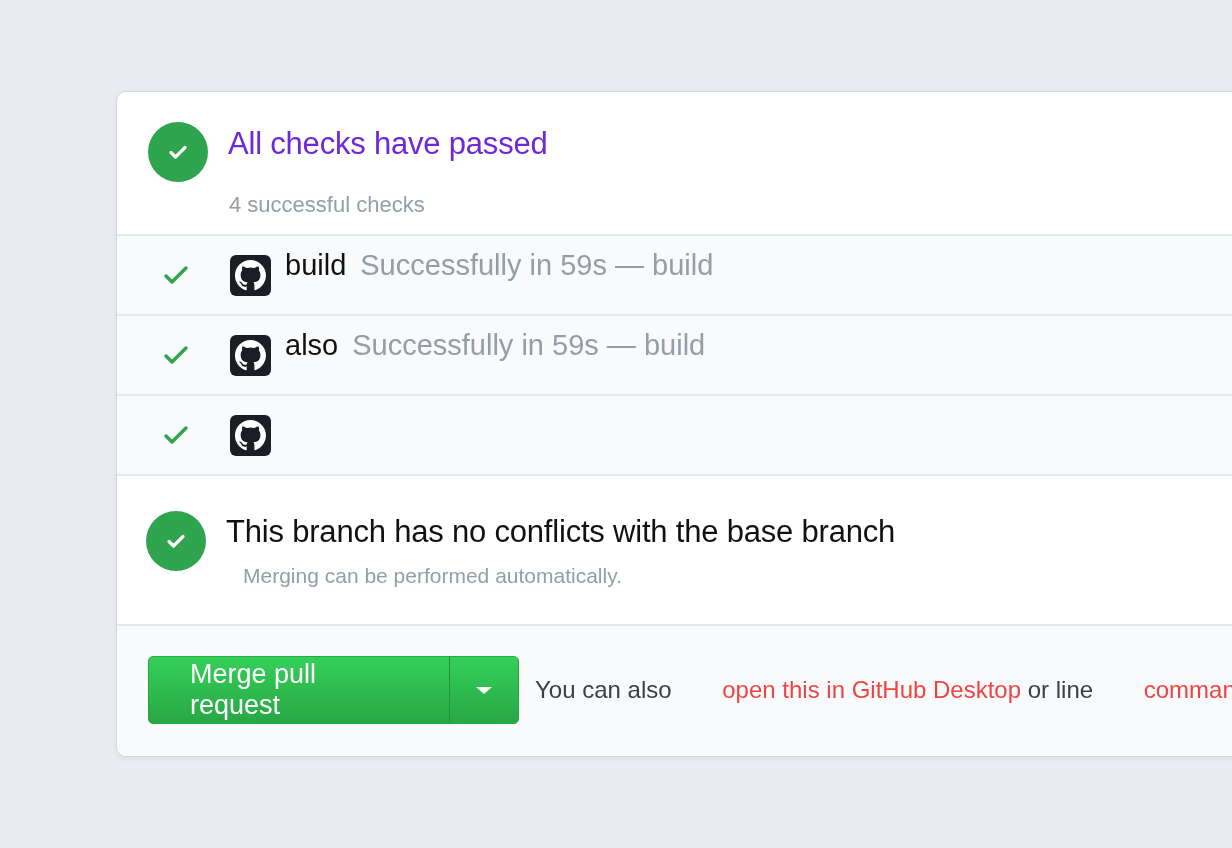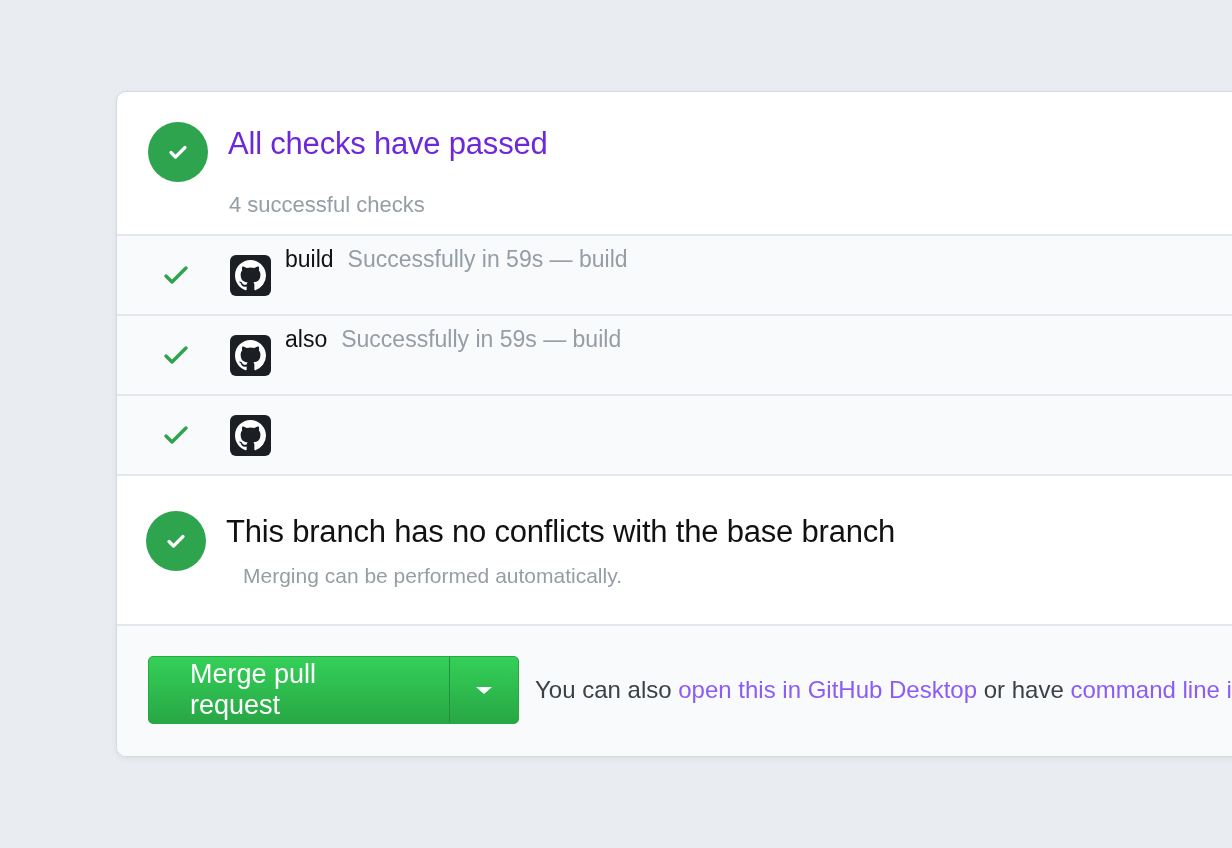--- a/index.html
+++ b/index.html
@@ -53,22 +53,22 @@
     }
     .gh-icon {
       position: absolute; left: 113px; top: 19px;
       width: 41px; height: 41px;
       background: #1b1f23;
       border-radius: 6px;
       display: flex; align-items: center; justify-content: center;
     }
     .gh-icon svg { width: 31px; height: 31px; }
     .row-text {
-      position: absolute; left: 168px; top: 8px;
-      font-size: 23px; line-height: 30px;
+      position: absolute; left: 168px; top: 14px;
+      font-size: 29px; line-height: 30px;
       white-space: nowrap;
     }
     .row-name { color: #111; margin-right: 14px; }
     .row-desc { color: #959da5; }
     .section-merge {
       height: 150px;
       position: relative;
       border-bottom: 2px solid #e3e8ee;
       background: #ffffff;
     }
@@ -118,21 +118,21 @@
       border-left: 8px solid transparent;
       border-right: 8px solid transparent;
       border-top: 7px solid #ffffff;
     }
     .actions-text {
       position: absolute; left: 418px; top: 50px;
       font-size: 24px; color: #3b4147;
       white-space: nowrap;
     }
     .actions-text a {
-      color: #8b5cf6; text-decoration: none; cursor: pointer;
+      color: #ef4444; text-decoration: none; cursor: pointer; margin-left: 44px;
     }
   </style>
 </head>
 <body>
 
 <div class="card">
 
   <div class="section-head">
     <div class="big-check head-check">
       <svg viewBox="0 0 24 24">
@@ -193,17 +193,17 @@
   </div>
 
   <div class="section-actions">
     <div class="merge-btn-group">
       <div class="merge-btn">Merge pull request</div>
       <div class="merge-caret">
         <span class="caret"></span>
       </div>
     </div>
     <div class="actions-text">
-      <span>You can also </span><a>open this in GitHub Desktop</a><span> or have </span><a>command line instructions.</a>
+      <span>You can also </span><a>open this in GitHub Desktop</a><span> or line </span><a>command line instructions.</a>
     </div>
   </div>
 
 </div>
 
 </body></html>

